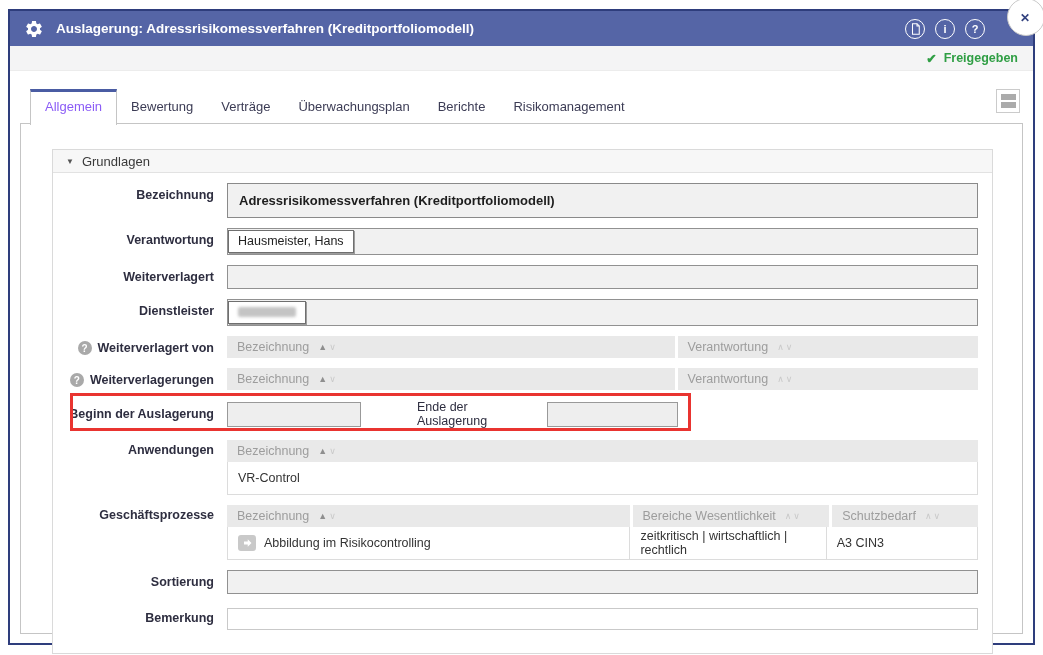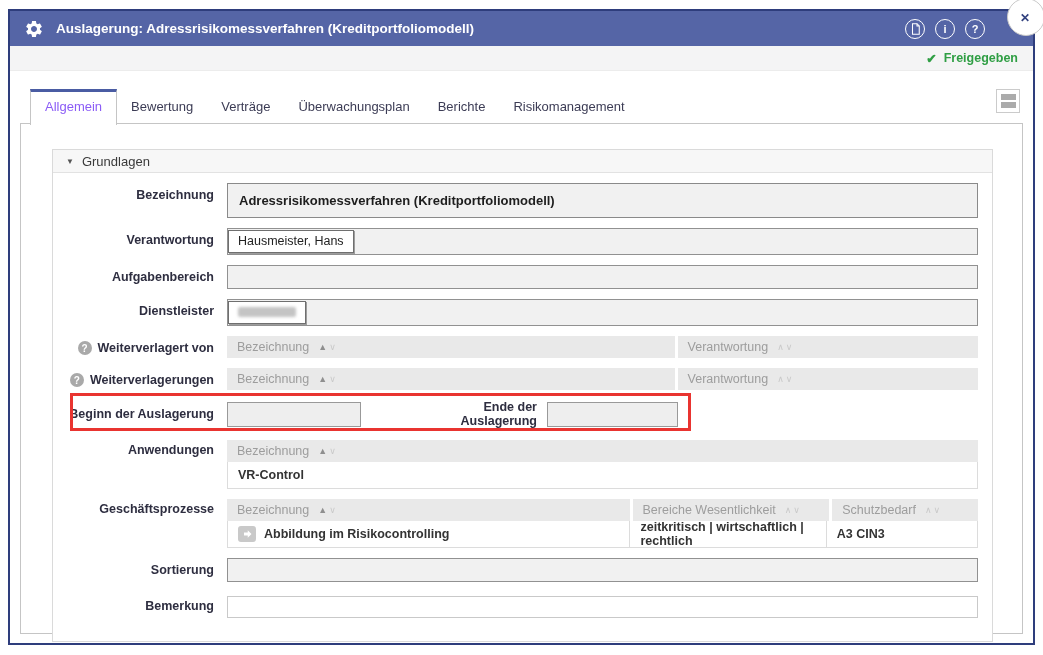--- a/index.html
+++ b/index.html
@@ -103,21 +103,21 @@
   .thead { display:flex; gap:3px; }
   .thcell {
     background:#e9e9e9; color:#9d9d9d; font-size:12.5px; padding:0 10px;
     display:flex; align-items:center; gap:9px; height:22px; cursor:pointer;
   }
   .w60 { flex:0 0 59.6%; } .w40 { flex:1; }
   .g1 { flex:0 0 53.6%; } .g2 { flex:0 0 26.2%; } .g3 { flex:1; }
   .sort { font-size:9px; letter-spacing:1px; color:#c9c9c9; display:inline-flex; gap:1px; }
   .sort .solid { color:#8f8f8f; }
   .trow { display:flex; border:1px solid #dcdcdc; border-top:none; background:#fff; }
-  .tcell { padding:4px 10px; font-size:12.5px; color:#333; display:flex; align-items:center; gap:8px; height:26px; min-width:0;font-weight:bold; }
+  .tcell { padding:16px 10px; font-size:12.5px; color:#333; display:flex; align-items:center; gap:8px; height:26px; min-width:0; }
   .trow .tcell + .tcell { border-left:1px solid #dcdcdc; }
   .arrow-chip {
     width:18px; height:16px; background:#c9c9c9; border-radius:3px;
     display:inline-flex; align-items:center; justify-content:center; cursor:pointer; flex:0 0 18px;
   }
   .arrow-chip svg { width:12px; height:12px; fill:#fff; }
   
   .qicon {
     width:14px; height:14px; min-width:14px; border-radius:50%; background:#a9a9a9; color:#fff;
     font-size:10px; font-weight:bold; display:inline-flex; align-items:center; justify-content:center;
@@ -125,22 +125,22 @@
   
   .date-row { position:relative; margin-bottom:12px; }
   .date-inner { display:flex; align-items:center; }
   .red-frame {
     position:absolute; left:3px; top:-7px; width:621px; height:38px;
     border:3px solid #e93430; pointer-events:none; z-index:5;
   }
   .date-input { width:134px; background:#eeeeee; border:1px solid #999; height:25px;
     font-family:"Liberation Sans", sans-serif; font-size:12.5px; padding:0 6px; }
   .label2 {
-    width:120px; margin-left:56px; margin-right:10px; font-weight:bold;
-    font-size:12.5px; color:#2e2e40; text-align:right;
+    width:120px; margin-left:56px; margin-right:10px; font-weight:normal;
+    font-size:12.5px; color:#2e2e40; text-align:left;
   }
   .date-input.second { width:131px; }
 </style>
 </head>
 <body>
 
 <div class="window">
 
   <div class="titlebar">
     <span class="gear-wrap">
@@ -206,21 +206,21 @@
           <div class="frow">
             <span class="flabel">Verantwortung</span>
             <div class="ffield">
               <div class="chipfield">
                 <span class="chip">Hausmeister, Hans</span>
               </div>
             </div>
           </div>
 
           <div class="frow">
-            <span class="flabel">Aufgabenbereich</span>
+            <span class="flabel">Weiterverlagert</span>
             <div class="ffield">
               <input class="input-gray" value="" style="">
             </div>
           </div>
 
           <div class="frow">
             <span class="flabel">Dienstleister</span>
             <div class="ffield">
               <div class="chipfield">
                 <span class="chip">

